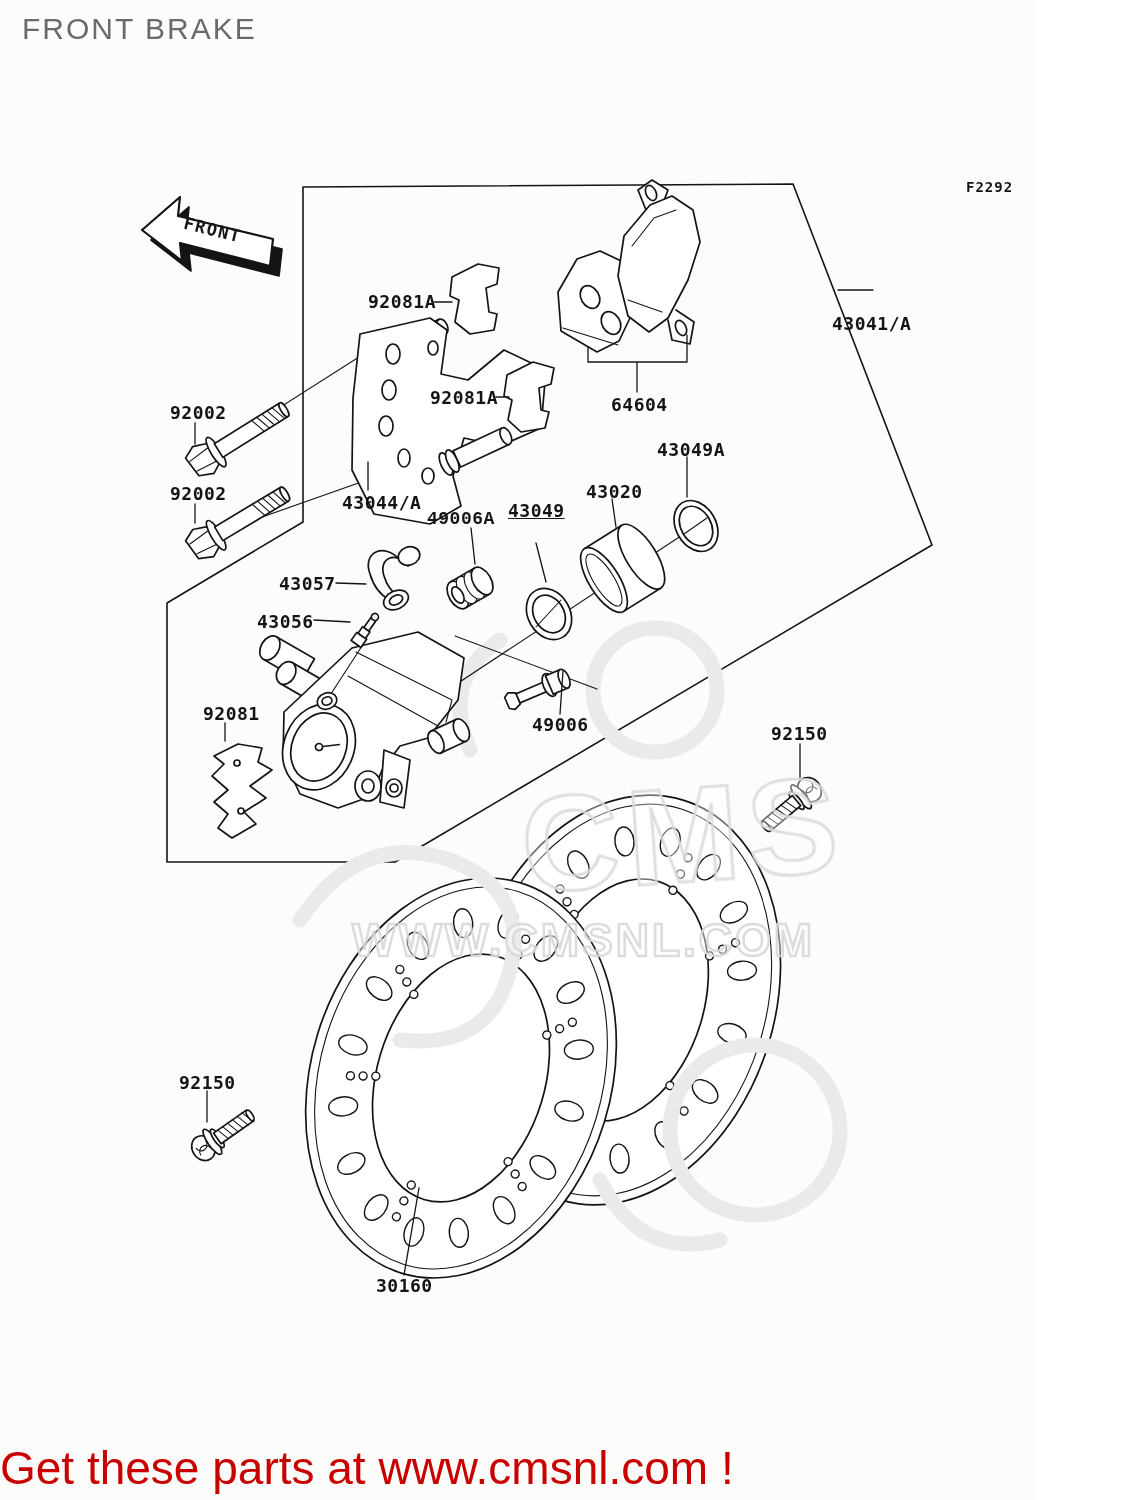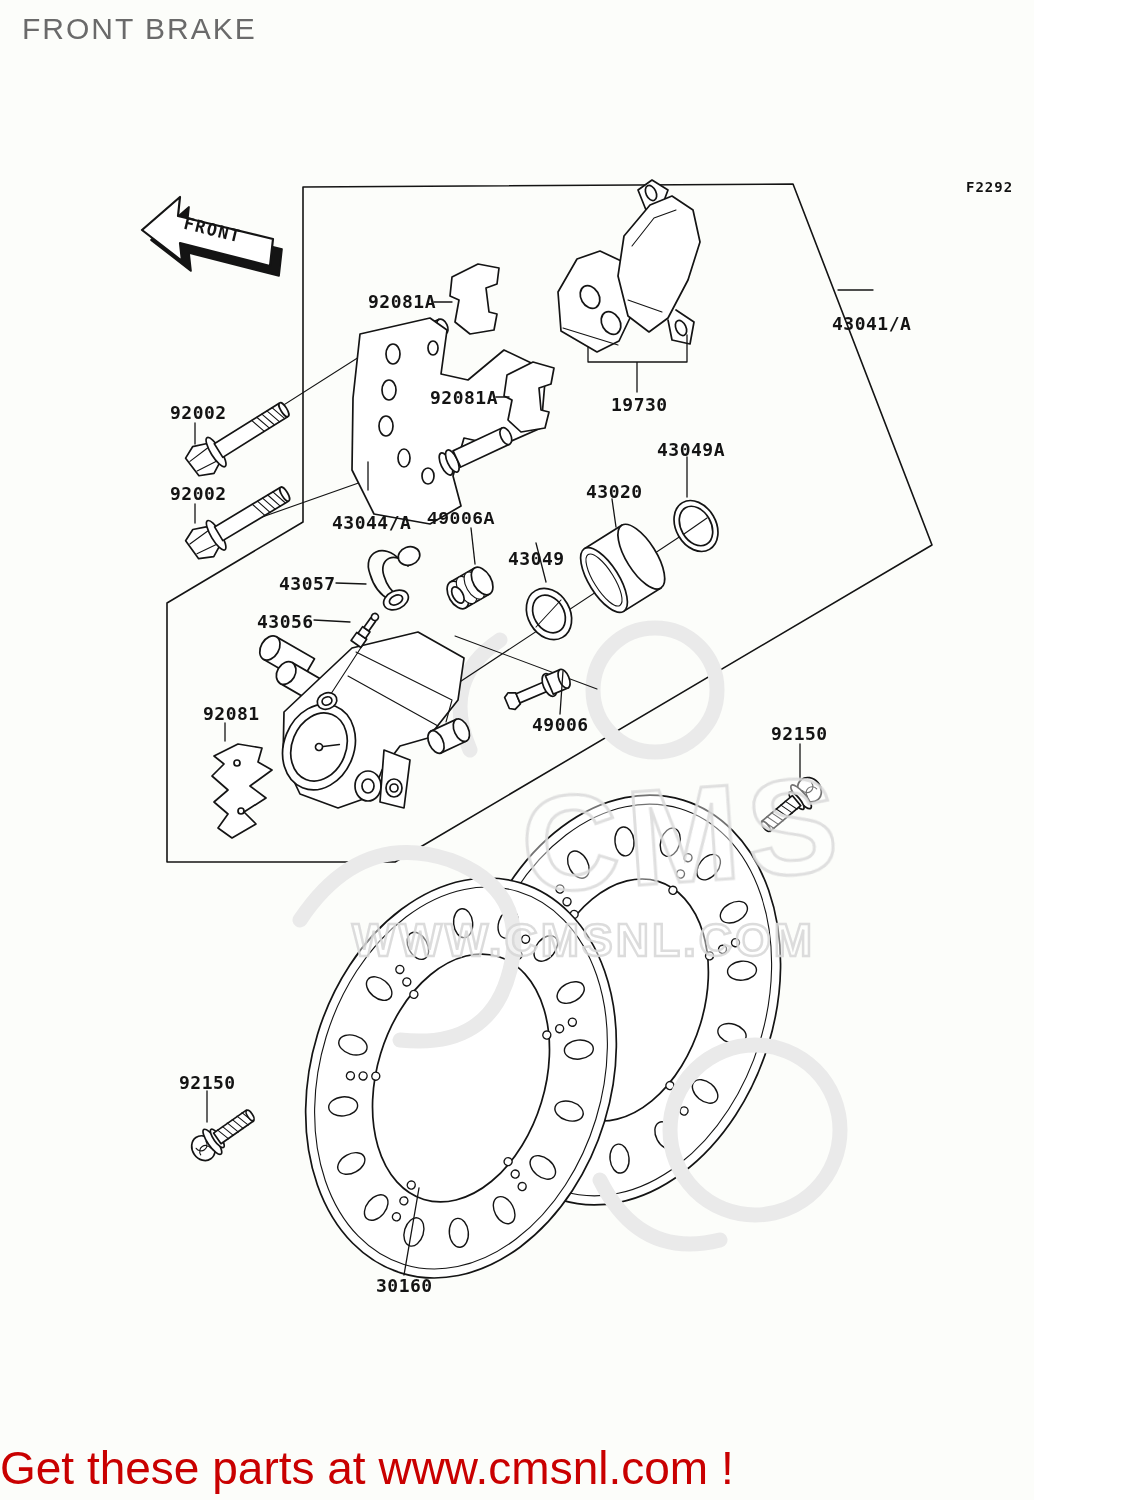--- a/index.html
+++ b/index.html
@@ -322,27 +322,27 @@
       <text transform="translate(525,893) rotate(-4)" font-size="135" font-weight="bold" letter-spacing="8" fill="rgba(255,255,255,0.45)" stroke="#dcdcdc" stroke-width="3" font-family="'Liberation Sans',sans-serif">CMS</text>
       <text x="352" y="956" font-size="46" font-weight="bold" letter-spacing="3" fill="rgba(255,255,255,0.5)" stroke="#d9d9d9" stroke-width="2.5" font-family="'Liberation Sans',sans-serif">WWW.CMSNL.COM</text>
     </g>
   </svg>
 
   <div id="labels-layer">
       <div class="plabel" style="left: 170px; top: 402px;">92002</div>
       <div class="plabel" style="left: 170px; top: 483px;">92002</div>
       <div class="plabel" style="left: 368px; top: 291px;">92081A</div>
       <div class="plabel" style="left: 430px; top: 387px;">92081A</div>
-      <div class="plabel" style="left: 611px; top: 394px;">19730</div>
-      <div class="plabel" style="left: 332px; top: 492px; margin-top: 20px;">43044/A</div>
+      <div class="plabel" style="left: 611px; top: 394px;">64604</div>
+      <div class="plabel" style="left: 342px; top: 492px;">43044/A</div>
       <div class="plabel" style="left: 832px; top: 281px; margin-top: 32px;">43041/A</div>
       <div class="plabel" style="left: 657px; top: 439px;">43049A</div>
       <div class="plabel" style="left: 586px; top: 481px;">43020</div>
       <div class="plabel" style="left: 427px; top: 509px; font-family: Liberation Mono, monospace;">49006A</div>
-      <div class="plabel" style="left: 508px; top: 548px;">43049</div>
+      <div class="plabel" style="left: 508px; top: 500px; text-decoration: underline;">43049</div>
       <div class="plabel" style="left: 279px; top: 573px;">43057</div>
       <div class="plabel" style="left: 257px; top: 611px;">43056</div>
       <div class="plabel" style="left: 203px; top: 703px;">92081</div>
       <div class="plabel" style="left: 532px; top: 714px; text-align: center;">49006</div>
       <div class="plabel" style="left: 771px; top: 723px;">92150</div>
       <div class="plabel" style="left: 179px; top: 1072px;">92150</div>
       <div class="plabel" style="left: 376px; top: 1275px;">30160</div>
     </div>
 
   <div id="footer-promo">Get these parts at www.cmsnl.com !</div>

